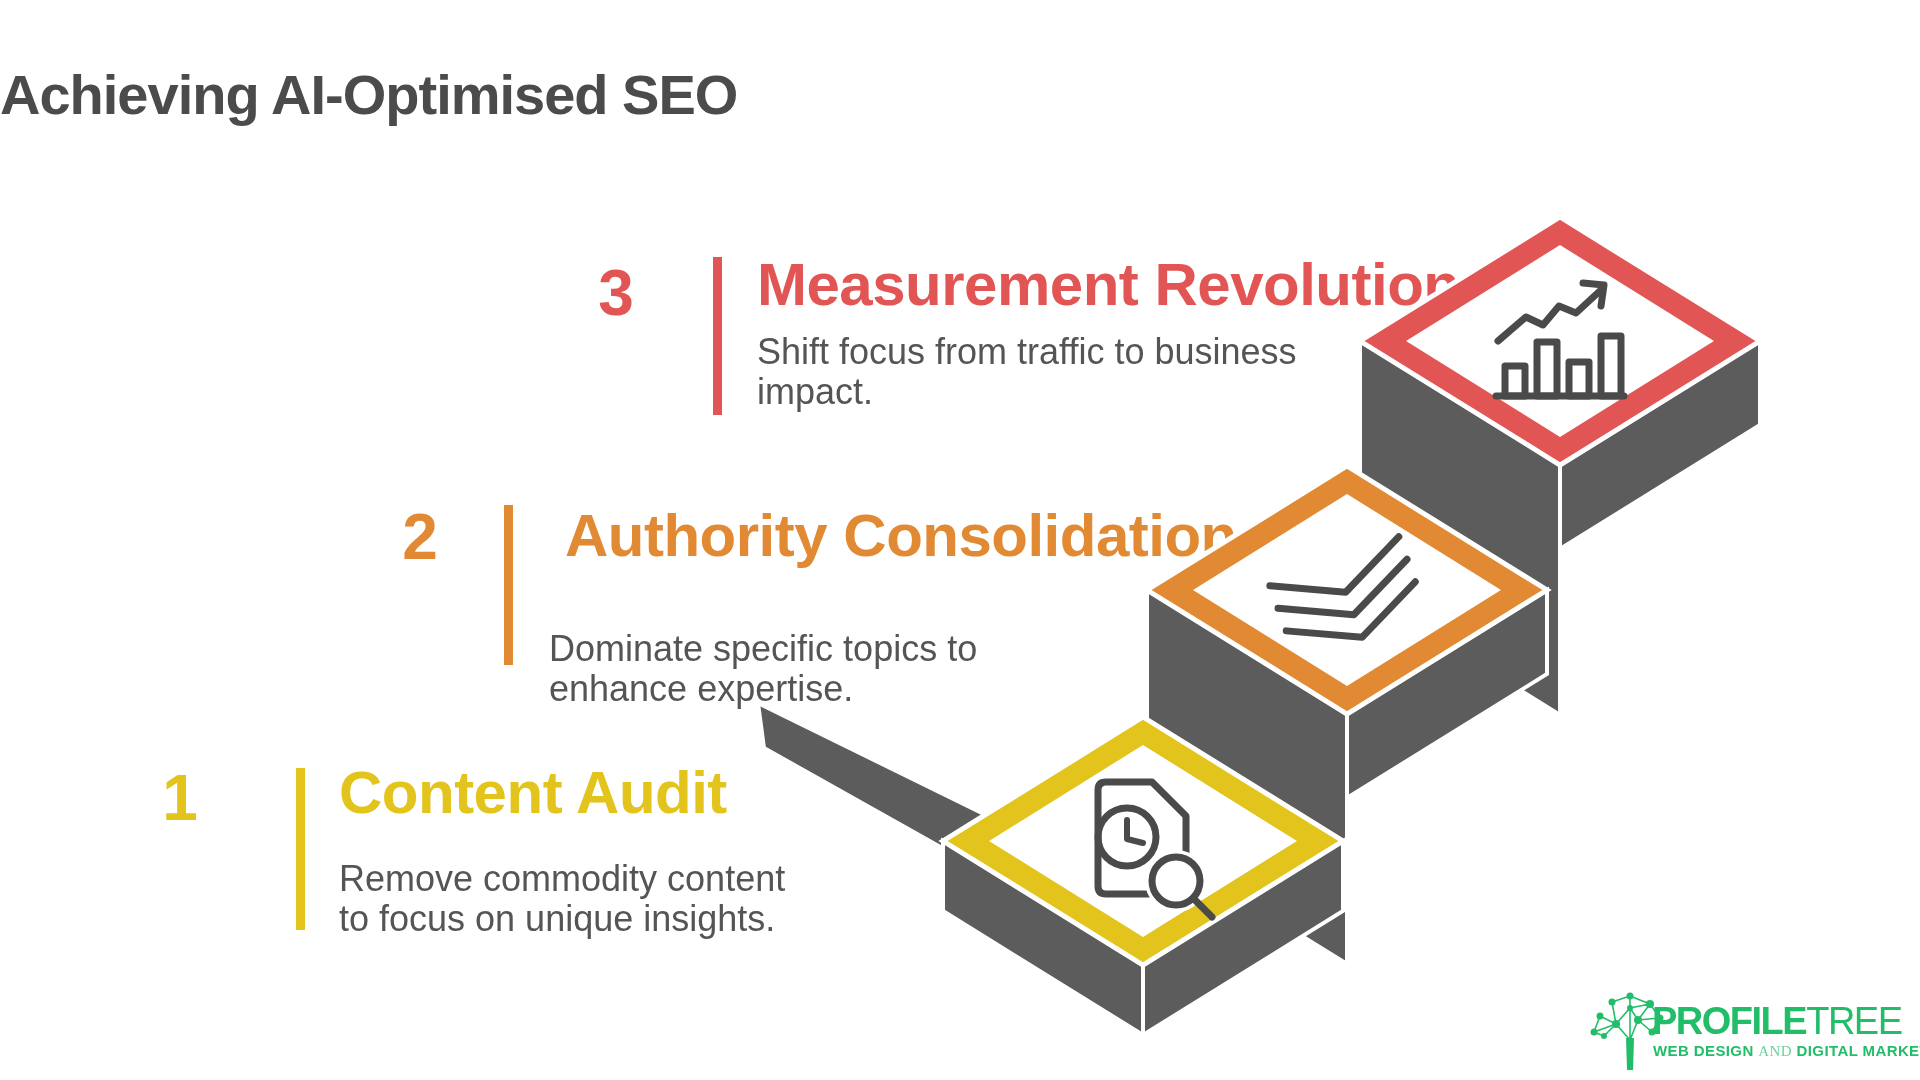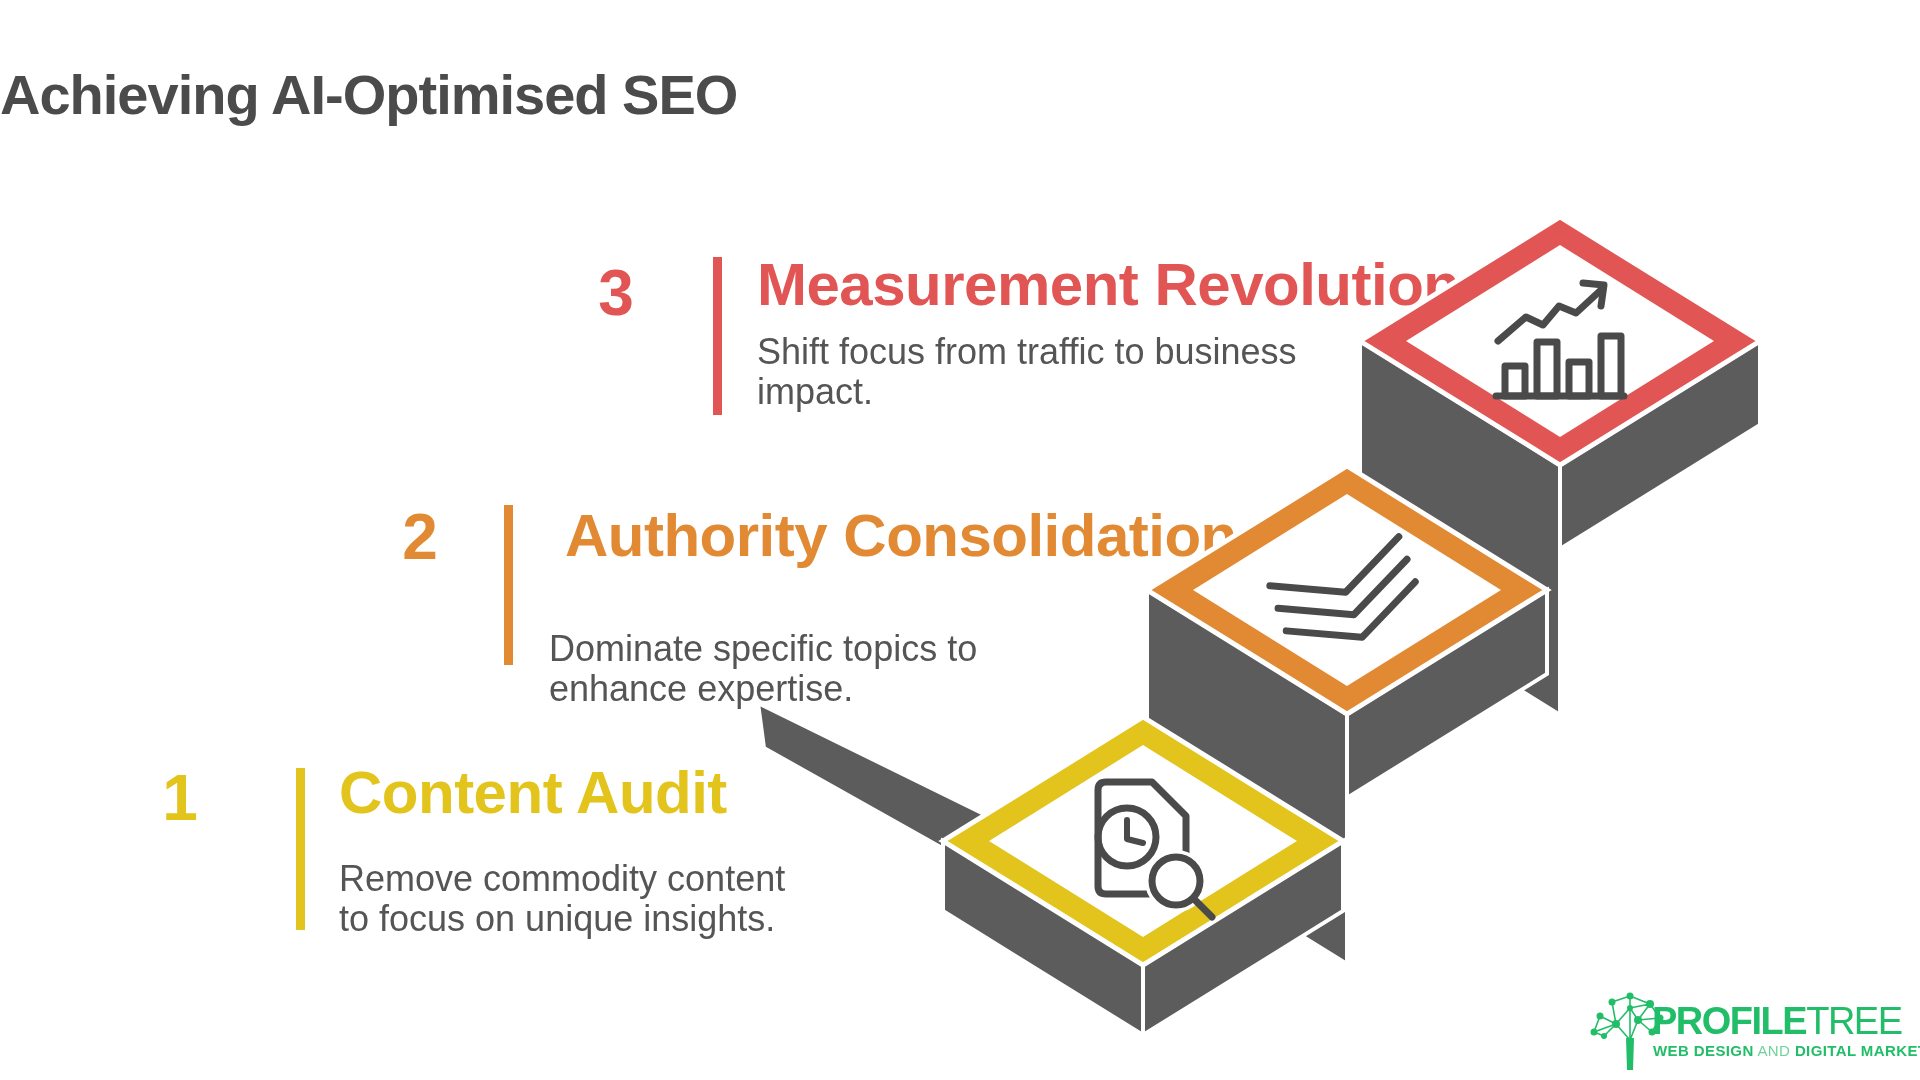--- a/index.html
+++ b/index.html
@@ -43,21 +43,21 @@
   .tile-inner{fill:#ffffff;}
   .ic{stroke:#4a4a4a;stroke-width:7;fill:none;stroke-linecap:round;stroke-linejoin:round;}
   .ic-thin{stroke:#4a4a4a;stroke-width:6;fill:none;stroke-linecap:round;stroke-linejoin:round;}
   .white-mask{fill:#ffffff;stroke:#ffffff;stroke-width:14;}
 
   
   #logo{left:1586px;top:992px;width:320px;height:80px;}
   #logo-text{left:1652px;top:1000px;font-weight:bold;font-size:38px;letter-spacing:-1.5px;color:#22bd68;white-space:nowrap;}
   #logo-text .lt2{font-weight:normal;}
   #logo-tagline{left:1653px;top:1042px;font-size:15px;letter-spacing:0.4px;color:#22bd68;white-space:nowrap;}
-  #logo-tagline .and{font-weight:normal;color:#6fd29d;}
+  #logo-tagline .and{font-weight:normal;color:#6fd29d;font-family:Liberation Serif, serif;}
   #logo-tagline b{font-weight:bold;}
 </style>
 </head>
 <body>
 
 <div id="canvas">
 
   <div id="title" class="abs">Achieving AI-Optimised SEO</div>
 
   <div id="n3" class="abs step-number c-red">3</div>

